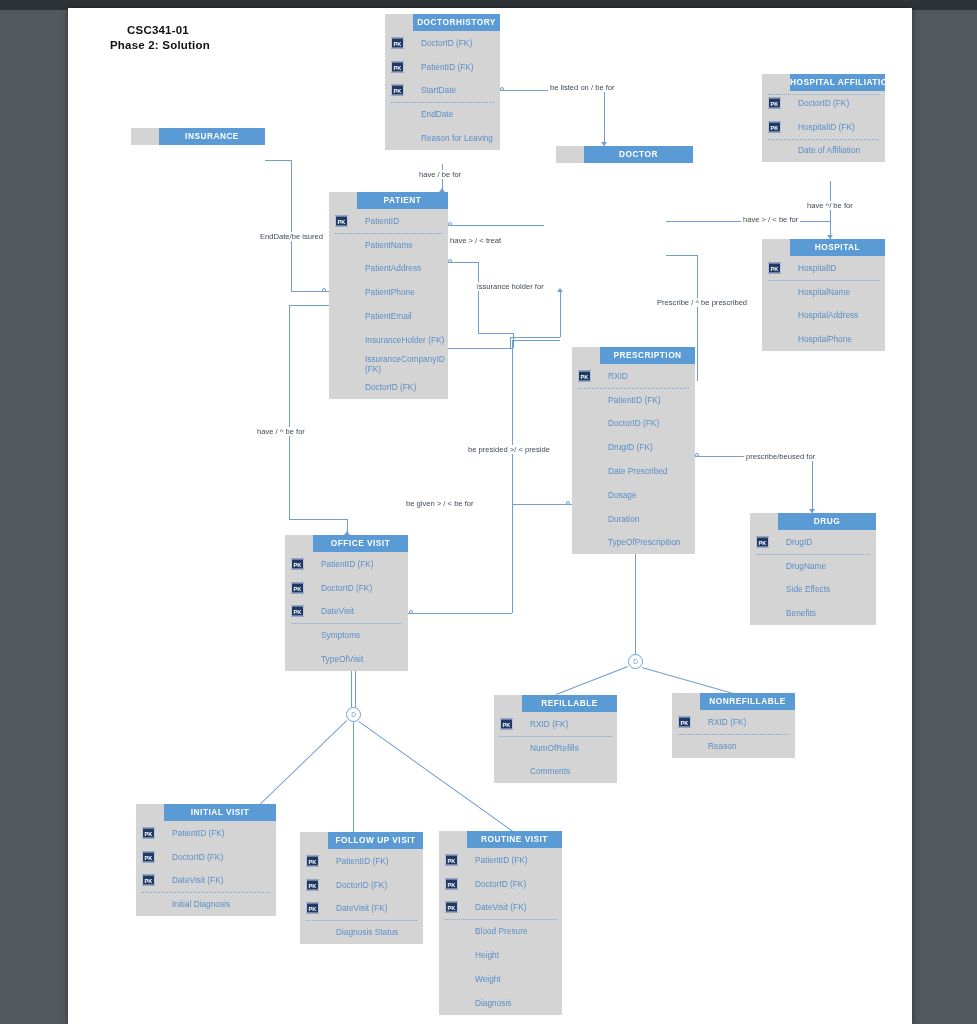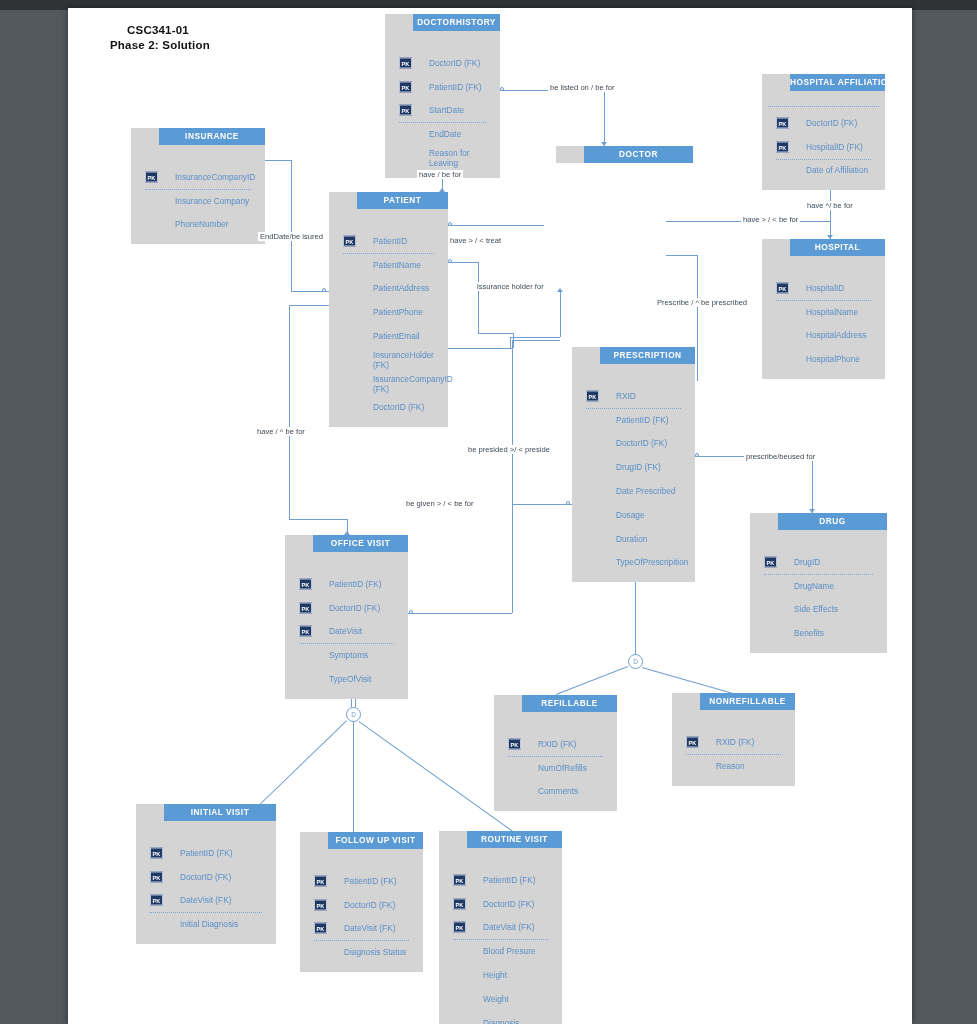--- a/index.html
+++ b/index.html
@@ -41,21 +41,21 @@
     color:#ffffff;
     font-weight:bold;
     font-size:8.3px;
     letter-spacing:.5px;
     text-align:center;
     line-height:17px;
     height:17px;
     white-space:nowrap;
     margin-left:28px;
   }
-  .rows{position:relative;padding:8px;margin-top:12px;}
+  .rows{position:relative;padding:0;}
   .row{
     position:relative;
     height:23.8px;
     display:flex;
     align-items:center;
     box-sizing:border-box;
   }
   .row .pk{
     position:absolute;left:6px;top:50%;transform:translateY(-50%);
     width:13px;height:11px;
@@ -208,33 +208,20 @@
               <div class="sep" style="top: 0px;"></div>
               <div class="nm">EndDate</div>
             </div>
             <div class="row ">
               <div class="nm">Reason for Leaving</div>
             </div>
           </div>
         </div>
         <div class="tbl" style="left: 63px; top: 120px; width: 134px;">
           <div class="hdr">INSURANCE</div>
-          <div class="rows">
-            <div class="row">
-              <div class="pk">PK</div>
-              <div class="nm">InsuranceCompanyID</div>
-            </div>
-            <div class="row ">
-              <div class="sep" style="top: 0px;"></div>
-              <div class="nm">Insurance Company</div>
-            </div>
-            <div class="row ">
-              <div class="nm">PhoneNumber</div>
-            </div>
-          </div>
         </div>
         <div class="tbl" style="left: 694px; top: 66px; width: 123px;">
           <div class="hdr">HOSPITAL AFFILIATION</div>
           <div class="rows">
             <div class="sep" style="top: 3px;"></div>
             <div class="row">
               <div class="pk">PK</div>
               <div class="nm">DoctorID (FK)</div>
             </div>
             <div class="row">
@@ -325,21 +312,21 @@
               <div class="nm">Dosage</div>
             </div>
             <div class="row ">
               <div class="nm">Duration</div>
             </div>
             <div class="row ">
               <div class="nm">TypeOfPrescripition</div>
             </div>
           </div>
         </div>
-        <div class="tbl" style="left: 682px; top: 505px; width: 137px;">
+        <div class="tbl" style="left: 682px; top: 505px; width: 126px;">
           <div class="hdr">DRUG</div>
           <div class="rows">
             <div class="row">
               <div class="pk">PK</div>
               <div class="nm">DrugID</div>
             </div>
             <div class="row ">
               <div class="sep" style="top: 0px;"></div>
               <div class="nm">DrugName</div>
             </div>

